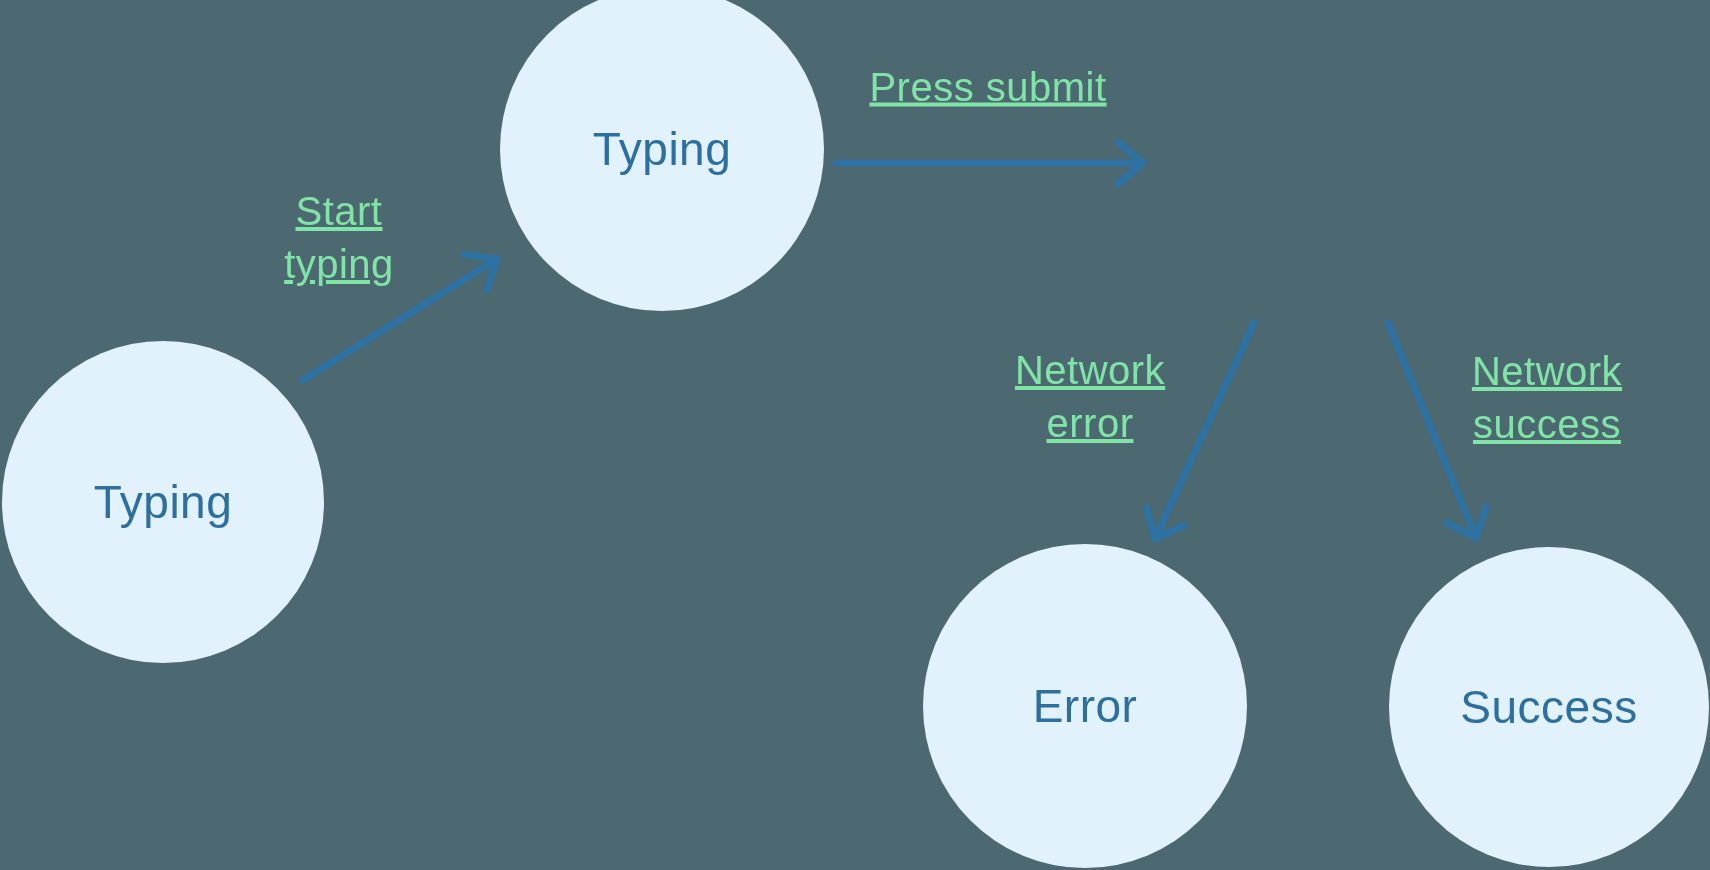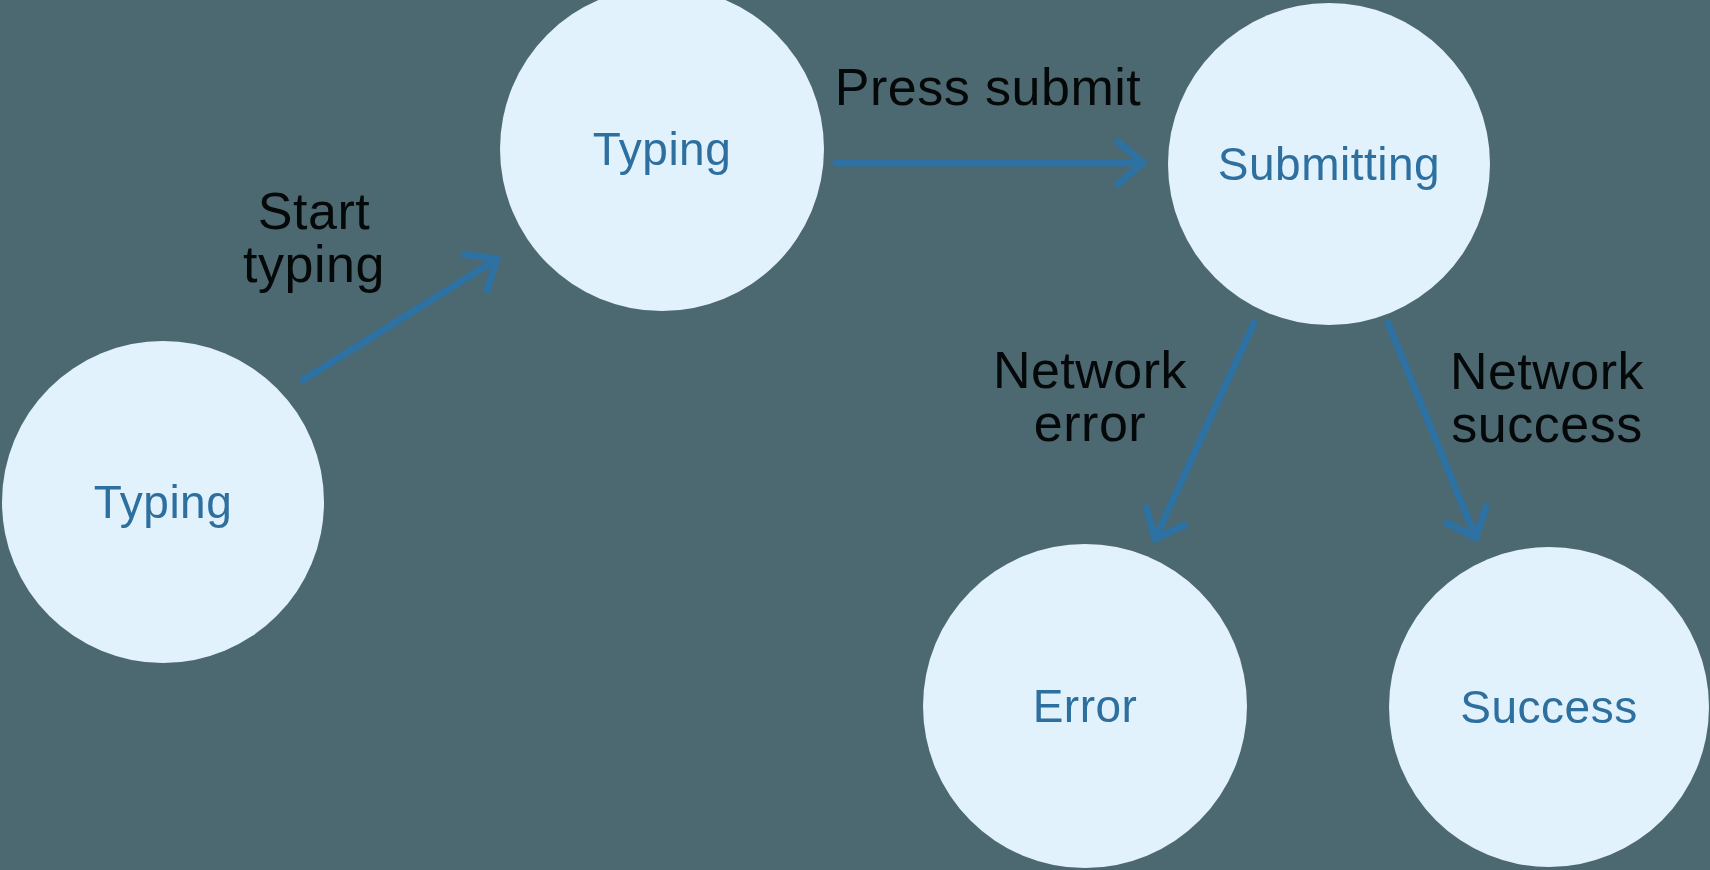--- a/index.html
+++ b/index.html
@@ -40,28 +40,29 @@
   }
   .node-label {
     color: #2D6F9E;
     font-size: 46px;
     font-weight: 500;
     letter-spacing: 0.5px;
   }
   .edge-label {
     position: absolute;
     transform: translate(-50%, -50%);
-    color: #000000;
+    color: #86efac;
     opacity: 0.92;
-    font-size: 52px;
+    font-size: 40px;
     font-weight: 500;
     line-height: 53px;
     text-align: center;
     white-space: nowrap;
     letter-spacing: 0.5px;
+    text-decoration: underline;
   }
 </style>
 </head>
 <body>
 
 <div class="stage">
 
   <svg class="edges" viewBox="0 0 1710 870" aria-hidden="true">
     <defs>
       <marker id="ah" markerUnits="userSpaceOnUse" markerWidth="40" markerHeight="52" refX="32" refY="26" orient="auto">
@@ -75,33 +76,30 @@
   </svg>
 
   <div class="node" style="left:2px; top:341px; width:322px; height:322px;">
     <span class="node-label">Typing</span>
   </div>
 
   <div class="node" style="left:500px; top:-13px; width:324px; height:324px;">
     <span class="node-label">Typing</span>
   </div>
 
-  <div class="node" style="left:1168px; top:3px; width:322px; height:322px;">
-    <span class="node-label">Submitting</span>
-  </div>
 
   <div class="node" style="left:923px; top:544px; width:324px; height:324px;">
     <span class="node-label">Error</span>
   </div>
 
   <div class="node" style="left:1389px; top:547px; width:320px; height:320px;">
     <span class="node-label">Success</span>
   </div>
 
-  <div class="edge-label" style="left:314px; top:238px;">
+  <div class="edge-label" style="left:339px; top:238px;">
     <div>Start</div>
     <div>typing</div>
   </div>
 
   <div class="edge-label" style="left:988px; top:87px;">
     <div>Press submit</div>
   </div>
 
   <div class="edge-label" style="left:1090px; top:397px;">
     <div>Network</div>

